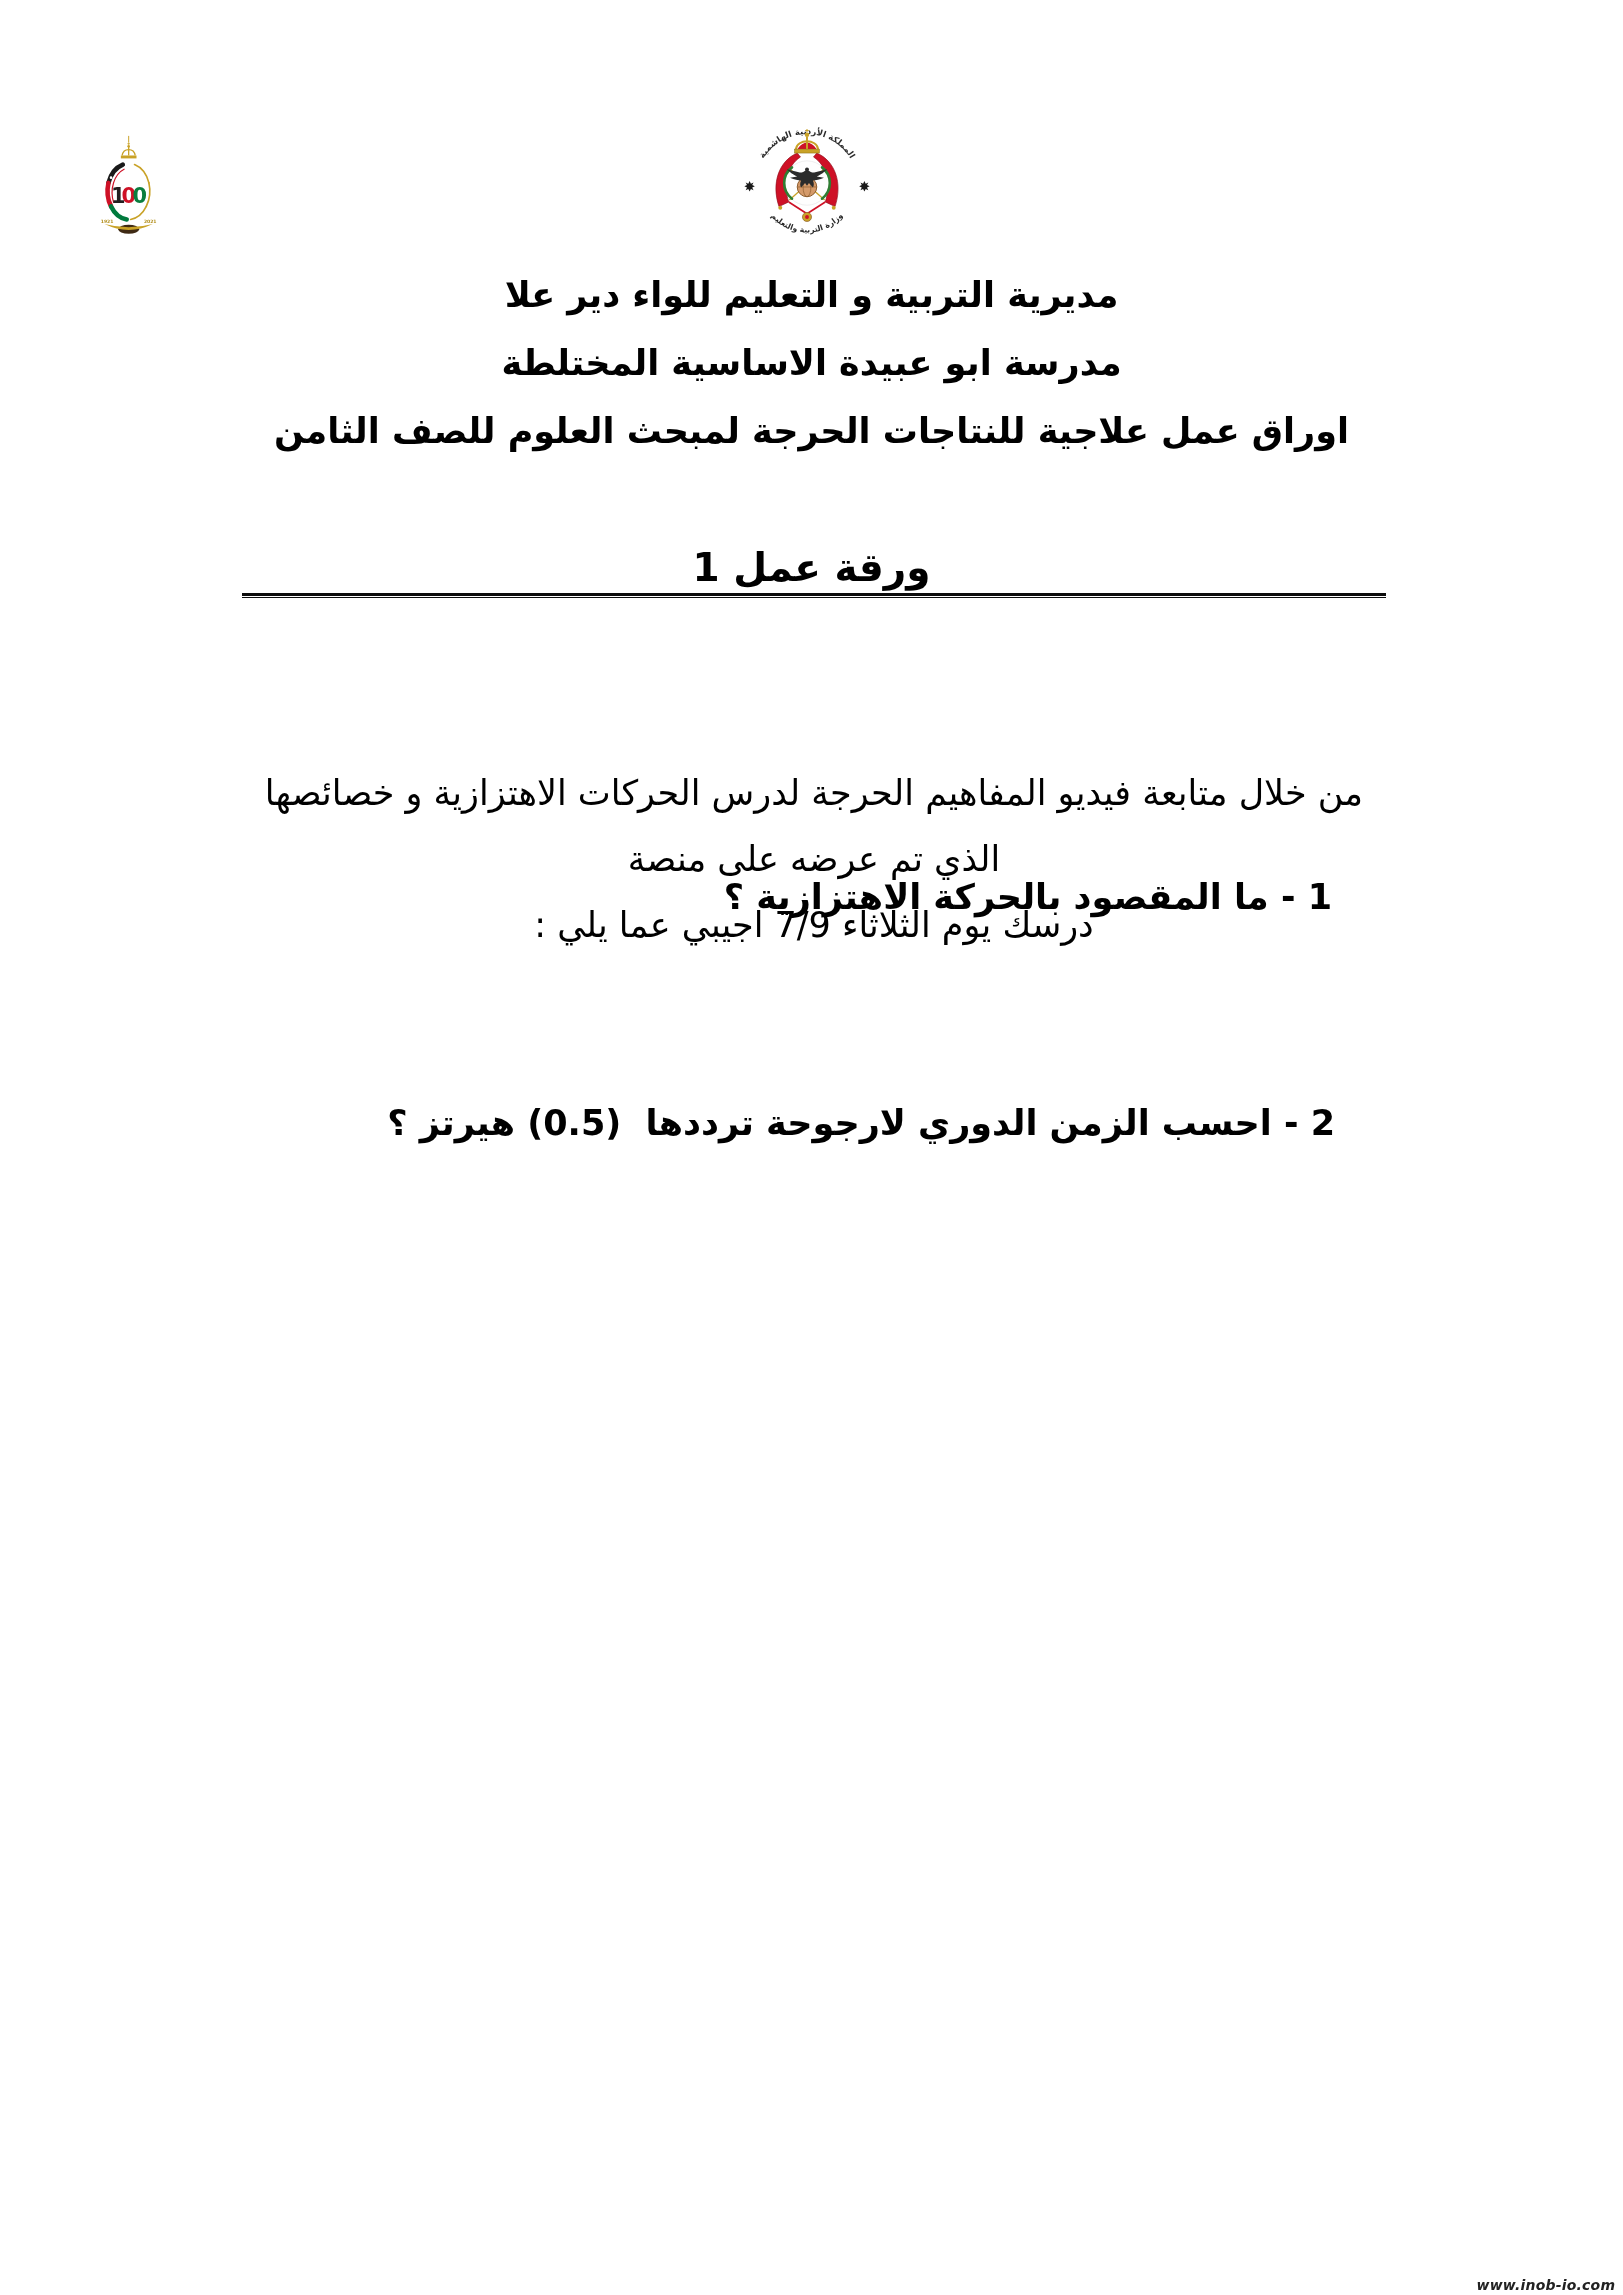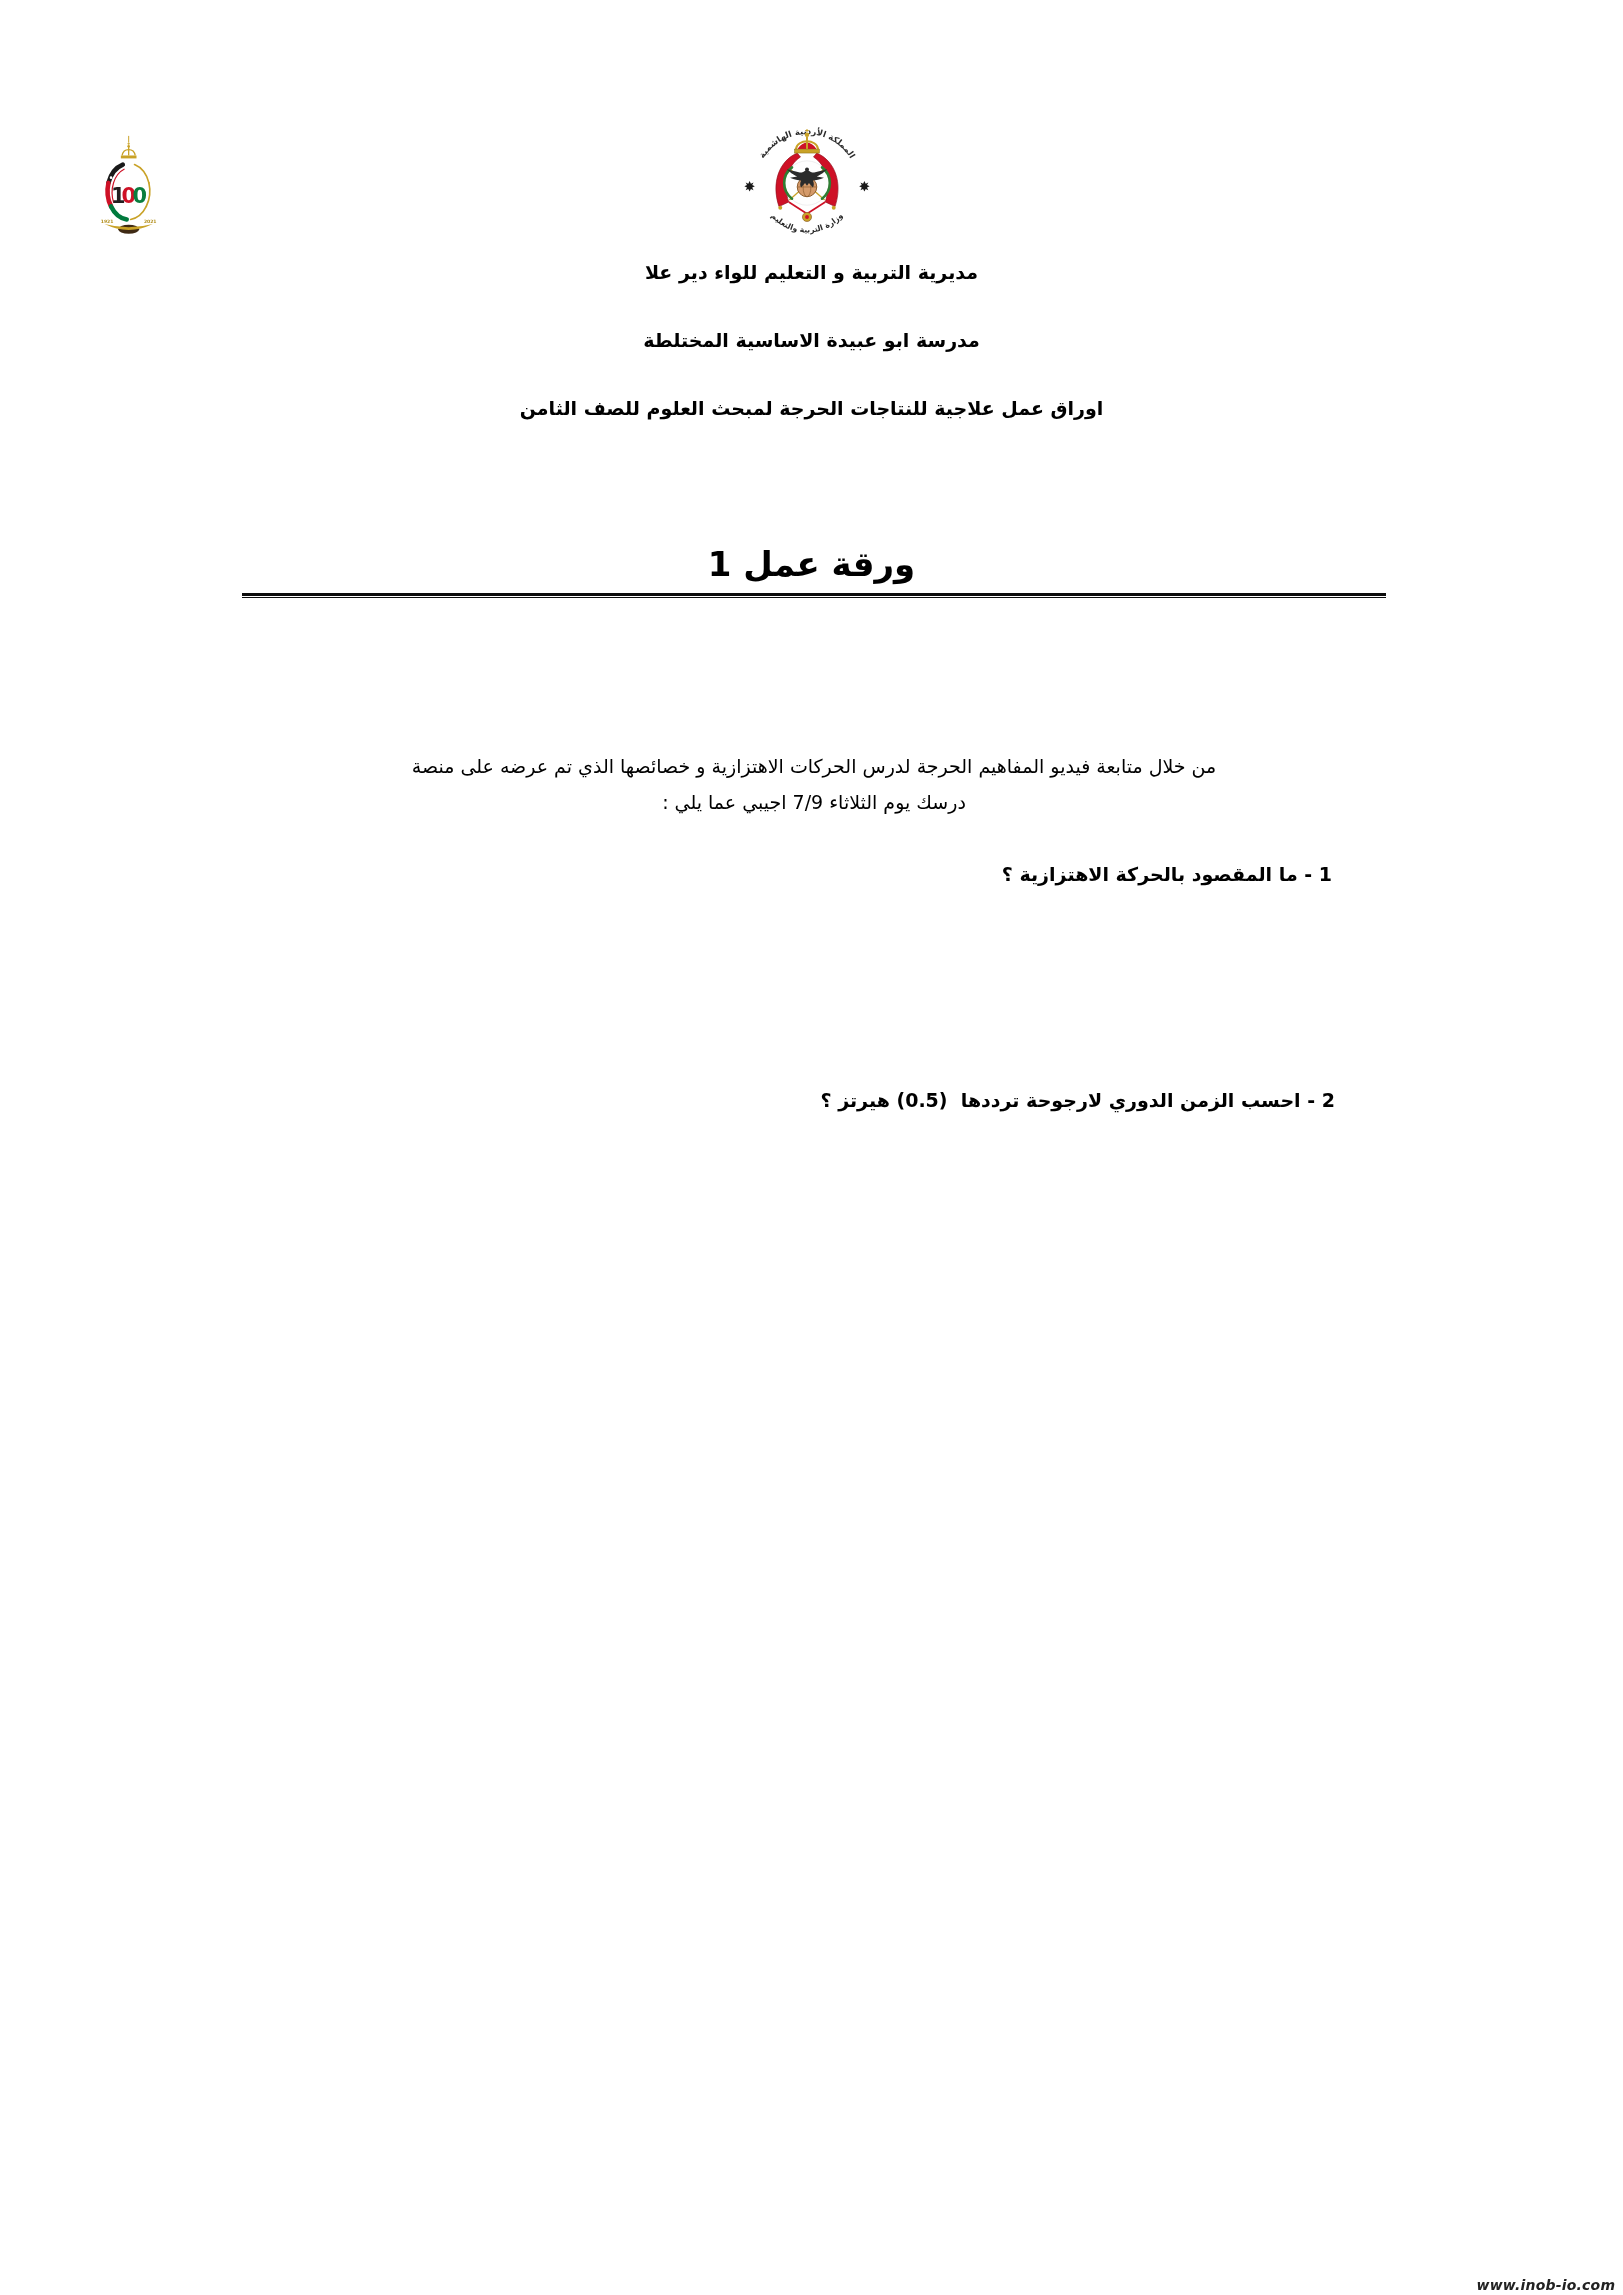--- a/index.html
+++ b/index.html
@@ -37,22 +37,22 @@
   .watermark{
     position:absolute;
     right:7.8px;top:2277px;
     font-size:14px;
     font-style:italic;
     font-weight:bold;
     color:#222;
     letter-spacing:0.2px;
     direction:ltr;
   }
-  .fs-body{font-size:19px;}
-  .fs-title{font-size:34px;}
+  .fs-body{font-size:35px;margin-top:12px;}
+  .fs-title{font-size:39px;}
   svg{position:absolute;display:block;}
   .svg-text{font-family:"DejaVu Sans",sans-serif;font-weight:bold;}
 </style>
 </head>
 <body>
 
 <div class="page">
 
   <svg style="left:98px;top:133px;" width="62" height="105" viewBox="0 0 95 160">
     <g>

